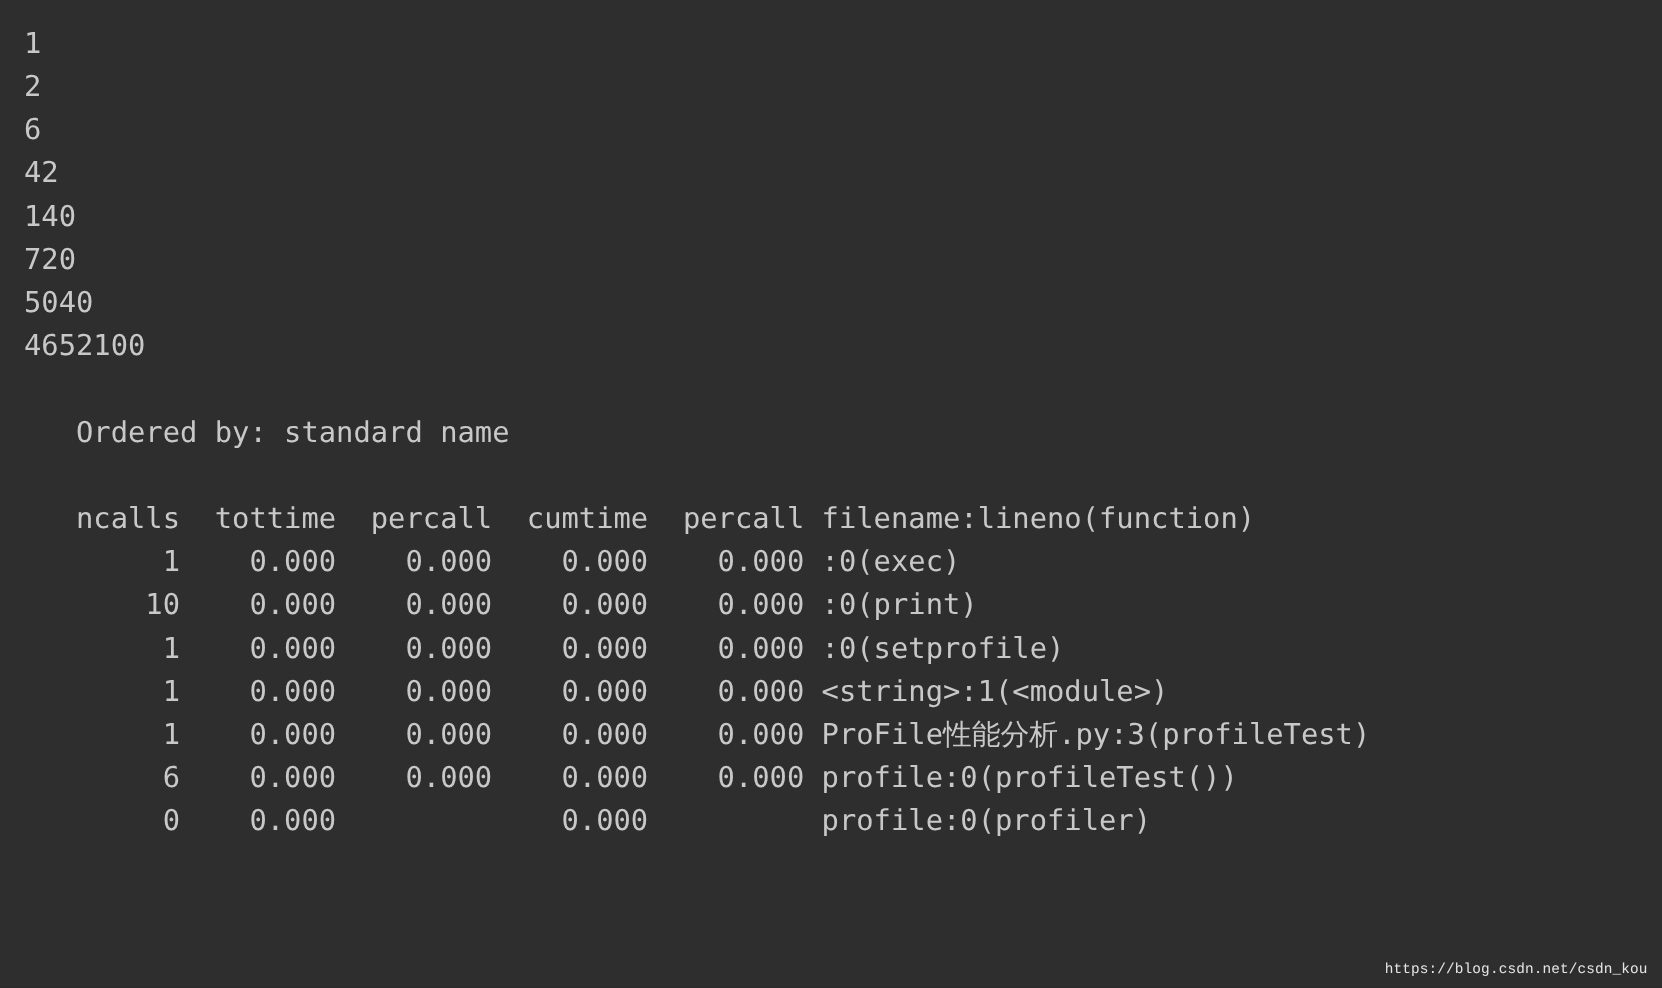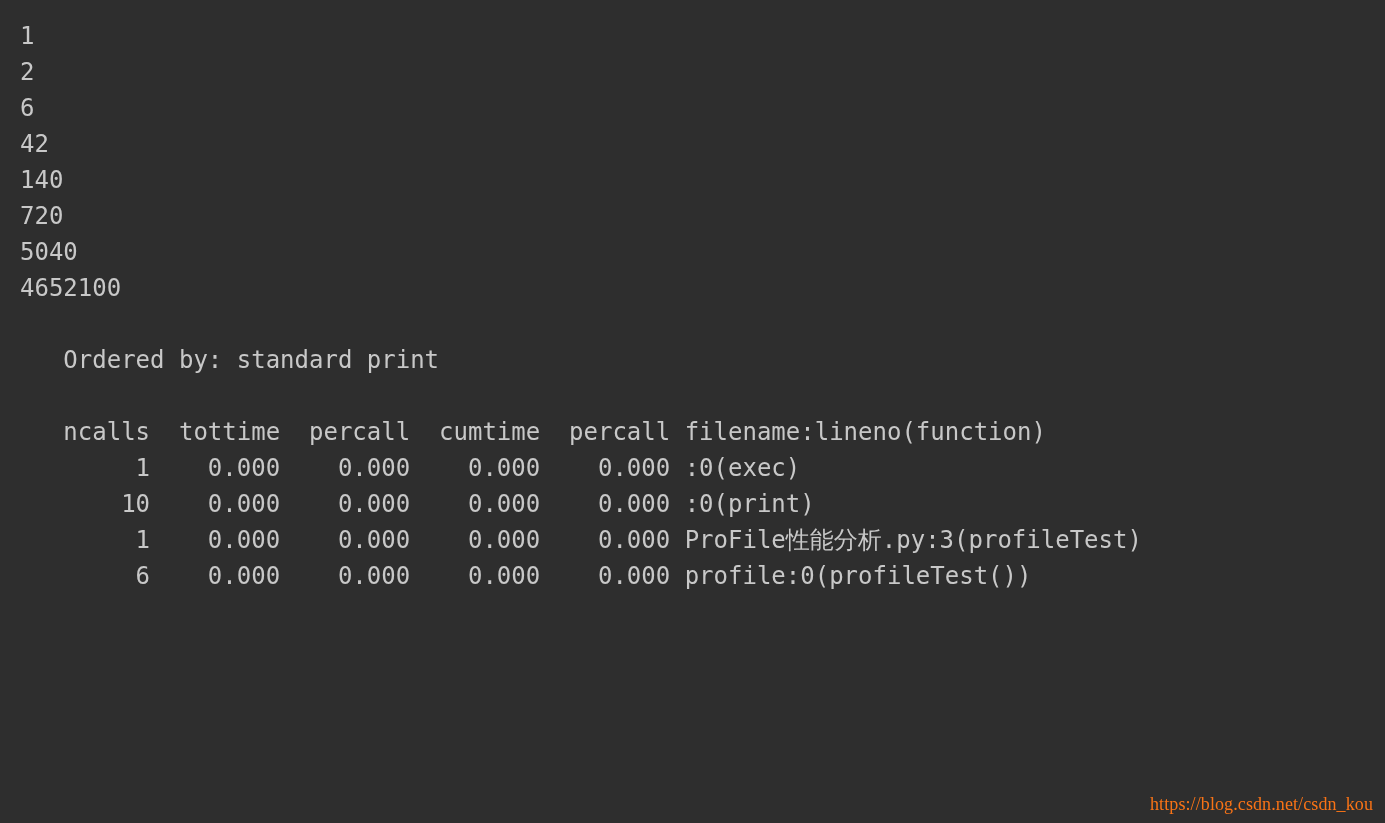--- a/index.html
+++ b/index.html
@@ -34,47 +34,50 @@
   .blank {
     height: 36px;
     line-height: 36px;
     white-space: pre;
     font-size: 24px;
   }
   #watermark {
     position: absolute;
     right: 12px;
     bottom: 8px;
-    font-family: Liberation Serif, serif;
-    font-size: 18px;
-    color: #f97316;
+    font-family: Liberation Mono, monospace;
+    font-size: 12px;
+    color: #e5e5e5;
     white-space: pre;
     letter-spacing: 0.1px;
   }
 </style>
 </head>
 <body>
 
 <div id="console">
 
   <div class="line">1</div>
   <div class="line">2</div>
   <div class="line">6</div>
   <div class="line">42</div>
   <div class="line">140</div>
   <div class="line">720</div>
   <div class="line">5040</div>
   <div class="line">4652100</div>
 
   <div class="line blank"></div>
-  <div class="line">   Ordered by: standard print</div>
+  <div class="line">   Ordered by: standard name</div>
   <div class="line blank"></div>
 
   <div class="line">   ncalls  tottime  percall  cumtime  percall filename:lineno(function)</div>
 
   <div class="line">        1    0.000    0.000    0.000    0.000 :0(exec)</div>
   <div class="line">       10    0.000    0.000    0.000    0.000 :0(print)</div>
+  <div class="line">        1    0.000    0.000    0.000    0.000 :0(setprofile)</div>
+  <div class="line">        1    0.000    0.000    0.000    0.000 &lt;string&gt;:1(&lt;module&gt;)</div>
   <div class="line">        1    0.000    0.000    0.000    0.000 ProFile性能分析.py:3(profileTest)</div>
   <div class="line">        6    0.000    0.000    0.000    0.000 profile:0(profileTest())</div>
+  <div class="line">        0    0.000             0.000          profile:0(profiler)</div>
 
   <div id="watermark">https://blog.csdn.net/csdn_kou</div>
 
 </div>
 
 </body></html>

